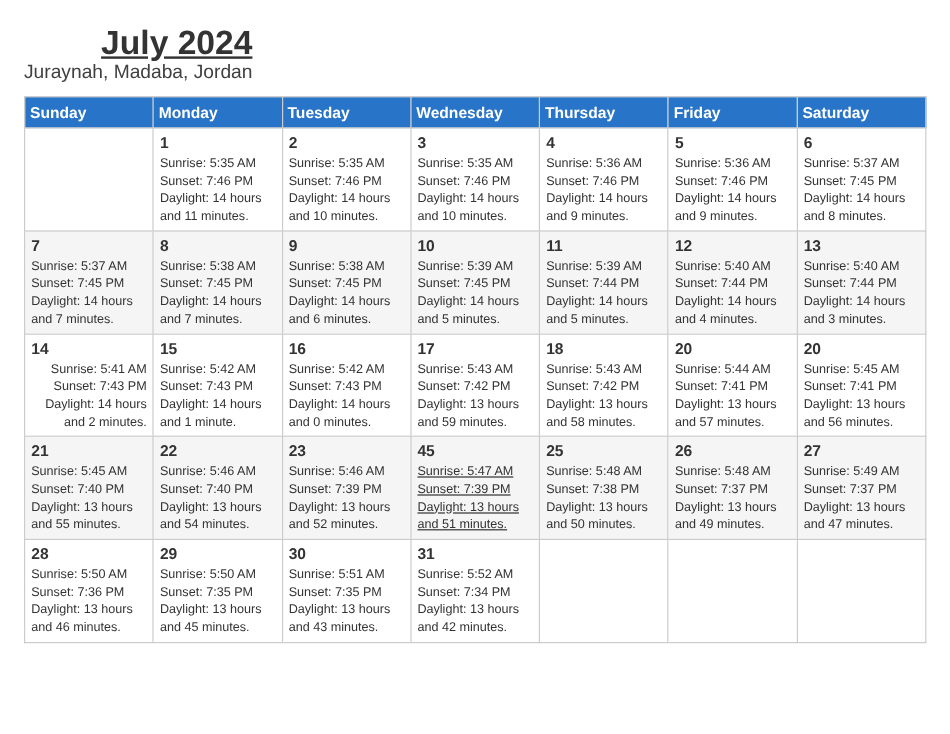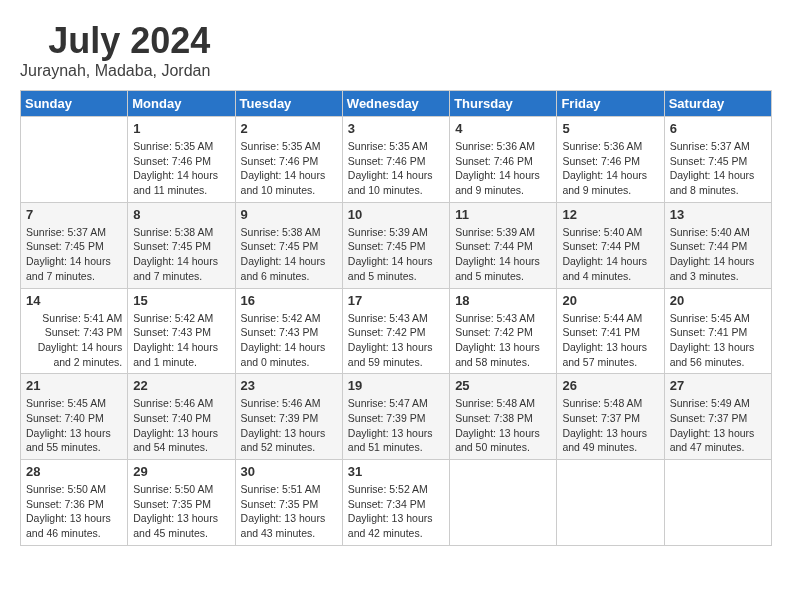--- a/index.html
+++ b/index.html
@@ -32,23 +32,24 @@
     }
     .logo-icon {
       width: 28px;
       height: 28px;
       margin-right: 2px;
     }
     .title-section {
       text-align: right;
     }
     .month-title {
-      font-size: 36px;
+      font-size: 28px;
       font-weight: bold;
       color: #333;
+      text-decoration: underline;
     }
     .location-title {
       font-size: 16px;
       color: #404040;
     }
     .calendar-table {
       width: 100%;
       border-collapse: collapse;
       font-size: 11px;
     }
@@ -274,22 +275,22 @@
 and 54 minutes.</div>
         </td>
         <td>
           <span class="day-number">23</span>
           <div class="cell-info" style="white-space: pre-line;">Sunrise: 5:46 AM
 Sunset: 7:39 PM
 Daylight: 13 hours
 and 52 minutes.</div>
         </td>
         <td>
-          <span class="day-number">19</span>
-          <div class="cell-info" style="white-space: pre-line;">Sunrise: 5:47 AM
+          <span class="day-number">45</span>
+          <div class="cell-info" style="white-space: pre-line; text-decoration: underline;">Sunrise: 5:47 AM
 Sunset: 7:39 PM
 Daylight: 13 hours
 and 51 minutes.</div>
         </td>
         <td>
           <span class="day-number">25</span>
           <div class="cell-info" style="white-space: pre-line;">Sunrise: 5:48 AM
 Sunset: 7:38 PM
 Daylight: 13 hours
 and 50 minutes.</div>

